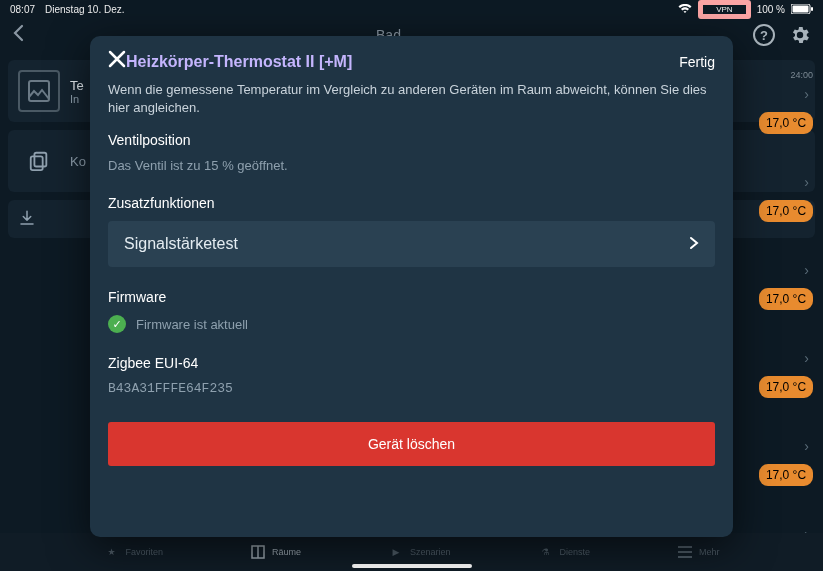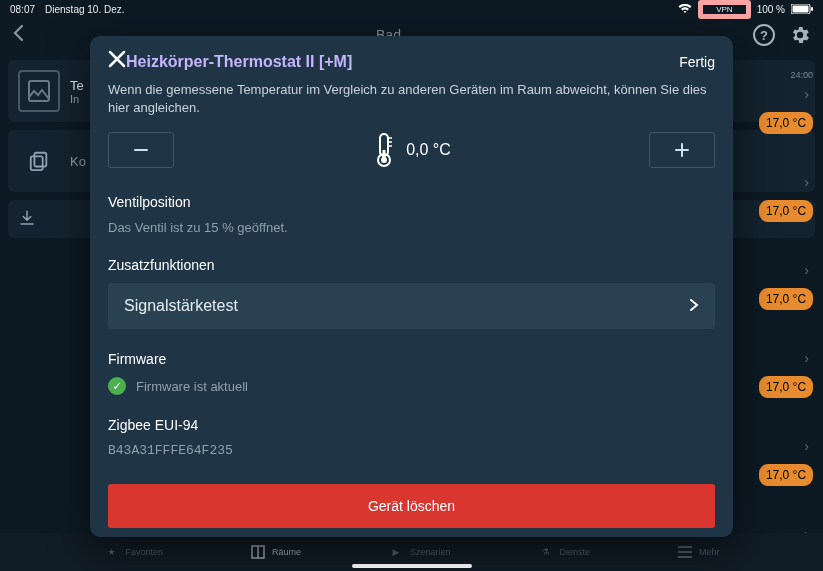--- a/index.html
+++ b/index.html
@@ -201,64 +201,38 @@
       <svg width="18" height="18" viewBox="0 0 18 18">
           <path d="M2 2l14 14M16 2L2 16" stroke="#fff" stroke-width="2.5" stroke-linecap="round"></path>
         </svg>
     </span>
     <span class="modal-title">Heizkörper-Thermostat II [+M]</span>
     <span class="done-btn">Fertig</span>
   </div>
   <div class="modal-body">
     <div class="desc-text">Wenn die gemessene Temperatur im Vergleich zu anderen Geräten im Raum abweicht, können Sie dies hier angleichen.</div>
 
-    <div class="temp-row">
-      <div class="step-btn">
-        <svg width="20" height="20" viewBox="0 0 20 20">
-            <line x1="4" y1="10" x2="16" y2="10" stroke="#cfe0ec" stroke-width="2" stroke-linecap="round"></line>
-          </svg>
-      </div>
-      <div class="temp-center">
-        <span class="thermo-icon">
-          <svg width="24" height="36" viewBox="0 0 24 36">
-              <rect x="8" y="2" width="8" height="22" rx="4" fill="none" stroke="#fff" stroke-width="2"></rect>
-              <circle cx="12" cy="28" r="6" fill="none" stroke="#fff" stroke-width="2"></circle>
-              <circle cx="12" cy="28" r="3" fill="#fff"></circle>
-              <line x1="12" y1="18" x2="12" y2="26" stroke="#fff" stroke-width="3"></line>
-              <line x1="17" y1="6" x2="20" y2="6" stroke="#fff" stroke-width="1.5"></line>
-              <line x1="17" y1="10" x2="20" y2="10" stroke="#fff" stroke-width="1.5"></line>
-              <line x1="17" y1="14" x2="20" y2="14" stroke="#fff" stroke-width="1.5"></line>
-            </svg>
-        </span>
-        <span>0,0 °C</span>
-      </div>
-      <div class="step-btn">
-        <svg width="20" height="20" viewBox="0 0 20 20">
-            <path d="M10 4v12M4 10h12" stroke="#cfe0ec" stroke-width="2" stroke-linecap="round"></path>
-          </svg>
-      </div>
-    </div>
 
     <div class="section-label">Ventilposition</div>
     <div class="section-sub">Das Ventil ist zu 15 % geöffnet.</div>
 
     <div class="section-label">Zusatzfunktionen</div>
     <div class="list-row">
       <span>Signalstärketest</span>
       <span class="chev">
         <svg width="10" height="14" viewBox="0 0 10 14">
             <path d="M2 2l6 5-6 5" stroke="#fff" stroke-width="2" fill="none" stroke-linecap="round"></path>
           </svg>
       </span>
     </div>
 
     <div class="section-label">Firmware</div>
     <div class="fw-row">
       <span class="check-circle">✓</span>
       <span class="fw-text">Firmware ist aktuell</span>
     </div>
 
-    <div class="section-label">Zigbee EUI-94</div>
+    <div class="section-label">Zigbee EUI-64</div>
     <div class="eui-value">B43A31FFFE64F235</div>
 
     <button class="delete-btn">Gerät löschen</button>
   </div>
 </div>
 
 </body></html>

